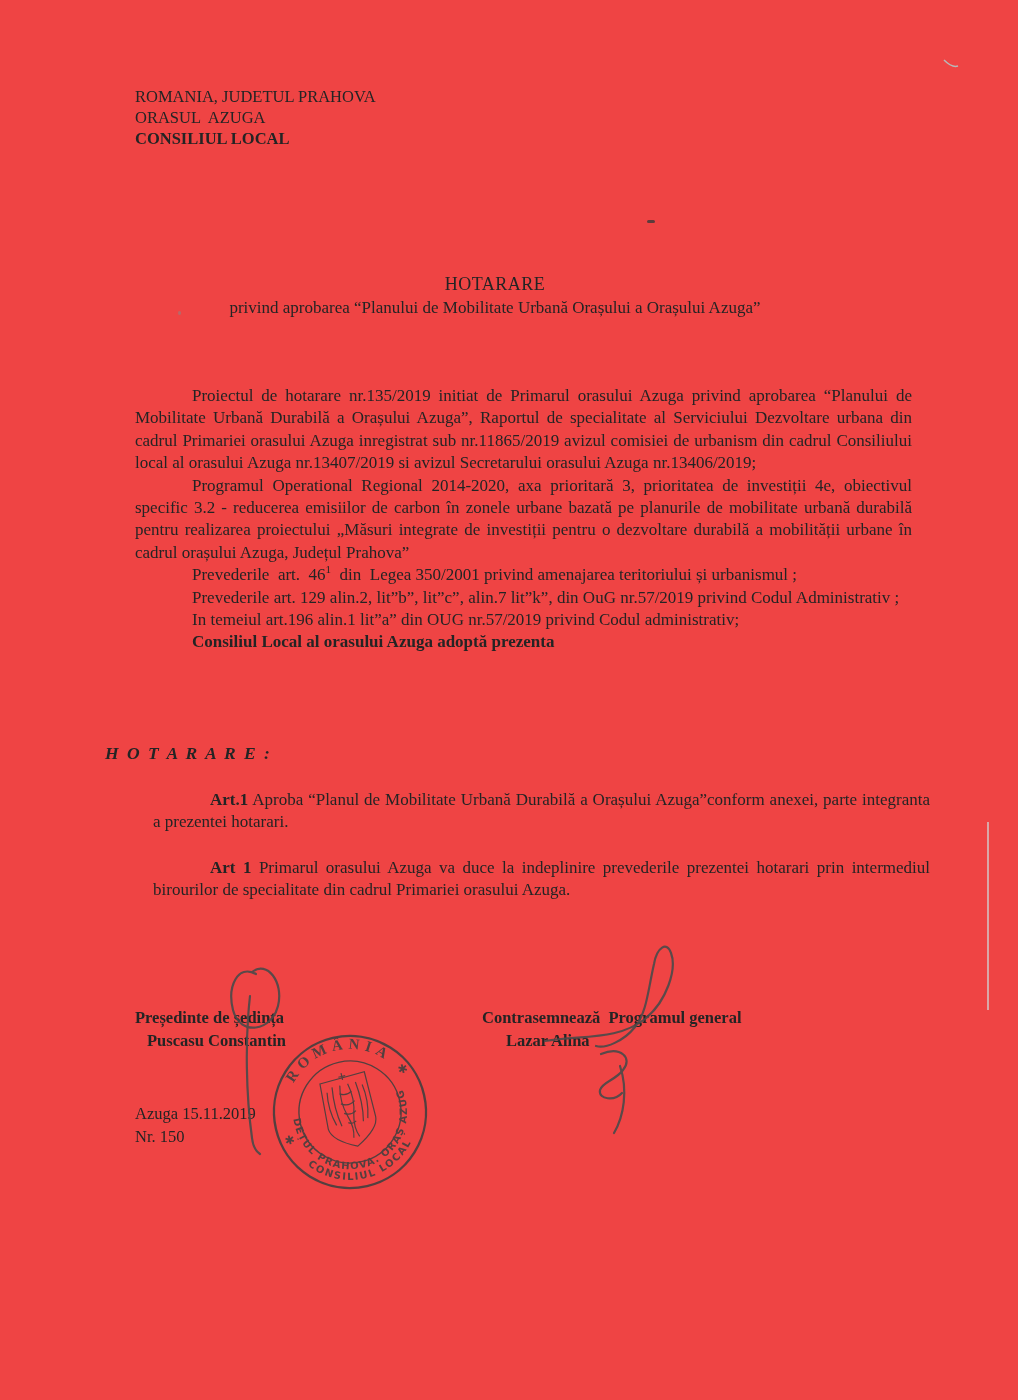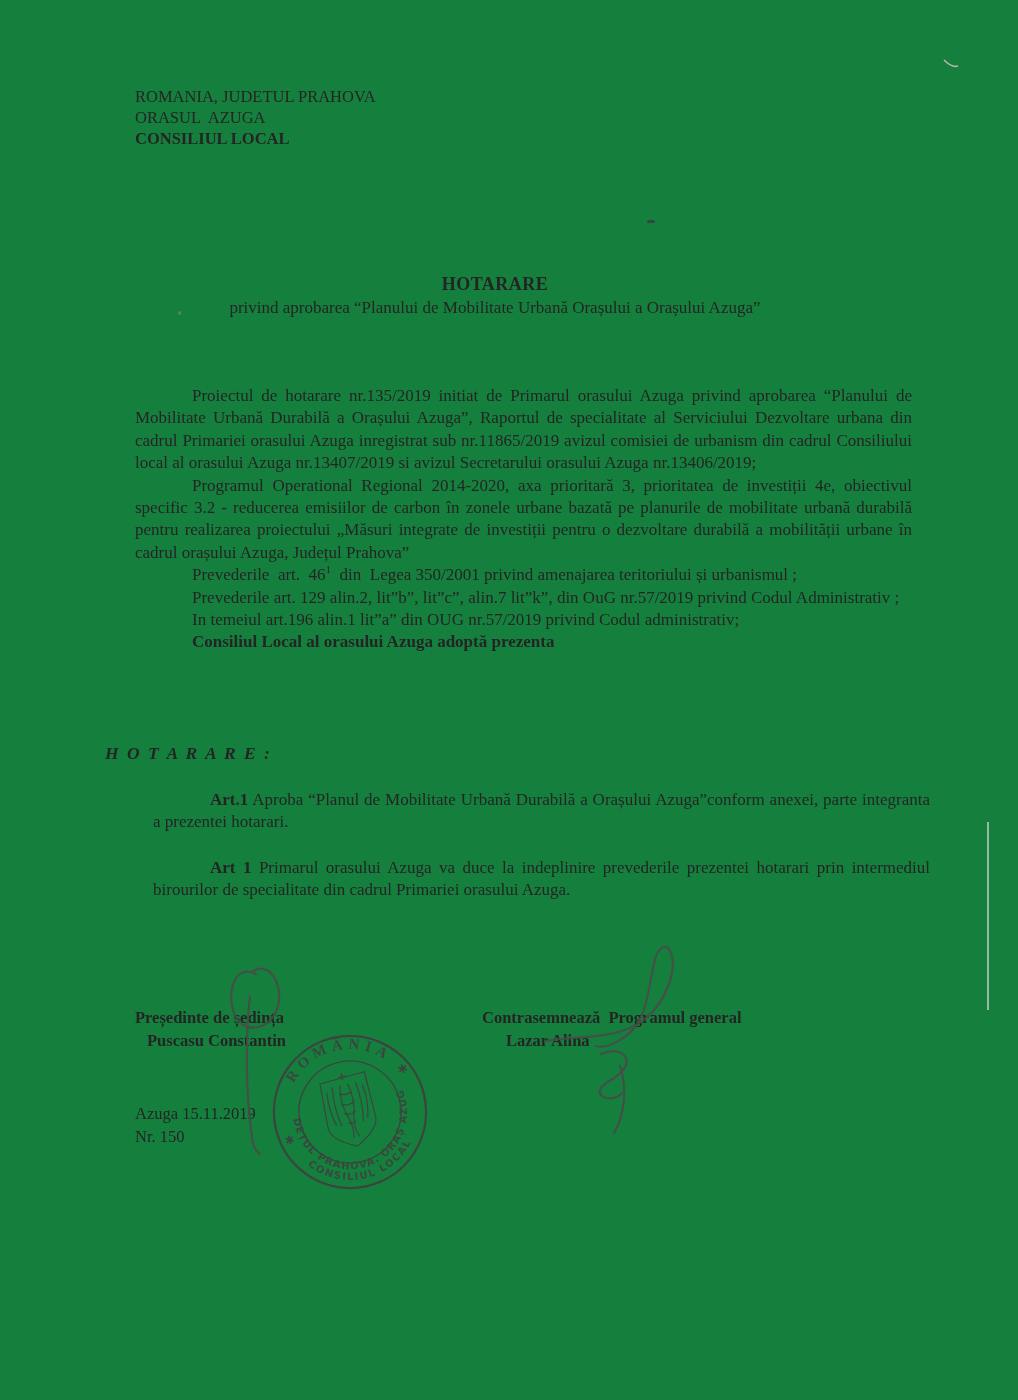--- a/index.html
+++ b/index.html
@@ -1,27 +1,27 @@
 <!DOCTYPE html>
 <html><head>
 <meta charset="utf-8">
 <style>
   html,body{margin:0;padding:0;background:#e8e8e8;}
   .page{
     position:relative;width:1018px;height:1400px;margin:0 auto;
-    background:#15803d;overflow:hidden;
+    background:#ef4444;overflow:hidden;
     font-family:"Liberation Serif","DejaVu Serif",serif;
     color:#242424;
   }
   .abs{position:absolute;}
   .pw{white-space:pre-wrap;}
   .b{font-weight:bold;}
   .header-block{top:86px;left:135px;font-size:16.5px;line-height:21px;}
   .title-block{top:274px;left:100px;width:790px;text-align:center;}
-  .doc-heading{font-size:18px;font-weight:bold;letter-spacing:.5px;}
+  .doc-heading{font-size:18px;font-weight:normal;letter-spacing:.5px;}
   .doc-subtitle{font-size:17px;margin-top:3px;}
   .body-block{top:385px;left:135px;width:777px;font-size:17px;line-height:22.4px;}
   .body-block p{margin:0;text-align:justify;}
   .ind{text-indent:57px;}
   .sup{vertical-align:super;font-size:11px;line-height:0;}
   .decision-heading{top:743px;left:105px;width:780px;text-align:left;
     font-size:17.5px;font-weight:bold;letter-spacing:2px;font-style:italic;}
   .article{left:153px;width:777px;font-size:17px;line-height:22.4px;
     text-align:justify;text-indent:57px;margin:0;}
   .sig-left{top:1006px;left:135px;font-size:16.5px;line-height:23px;font-weight:bold;}

